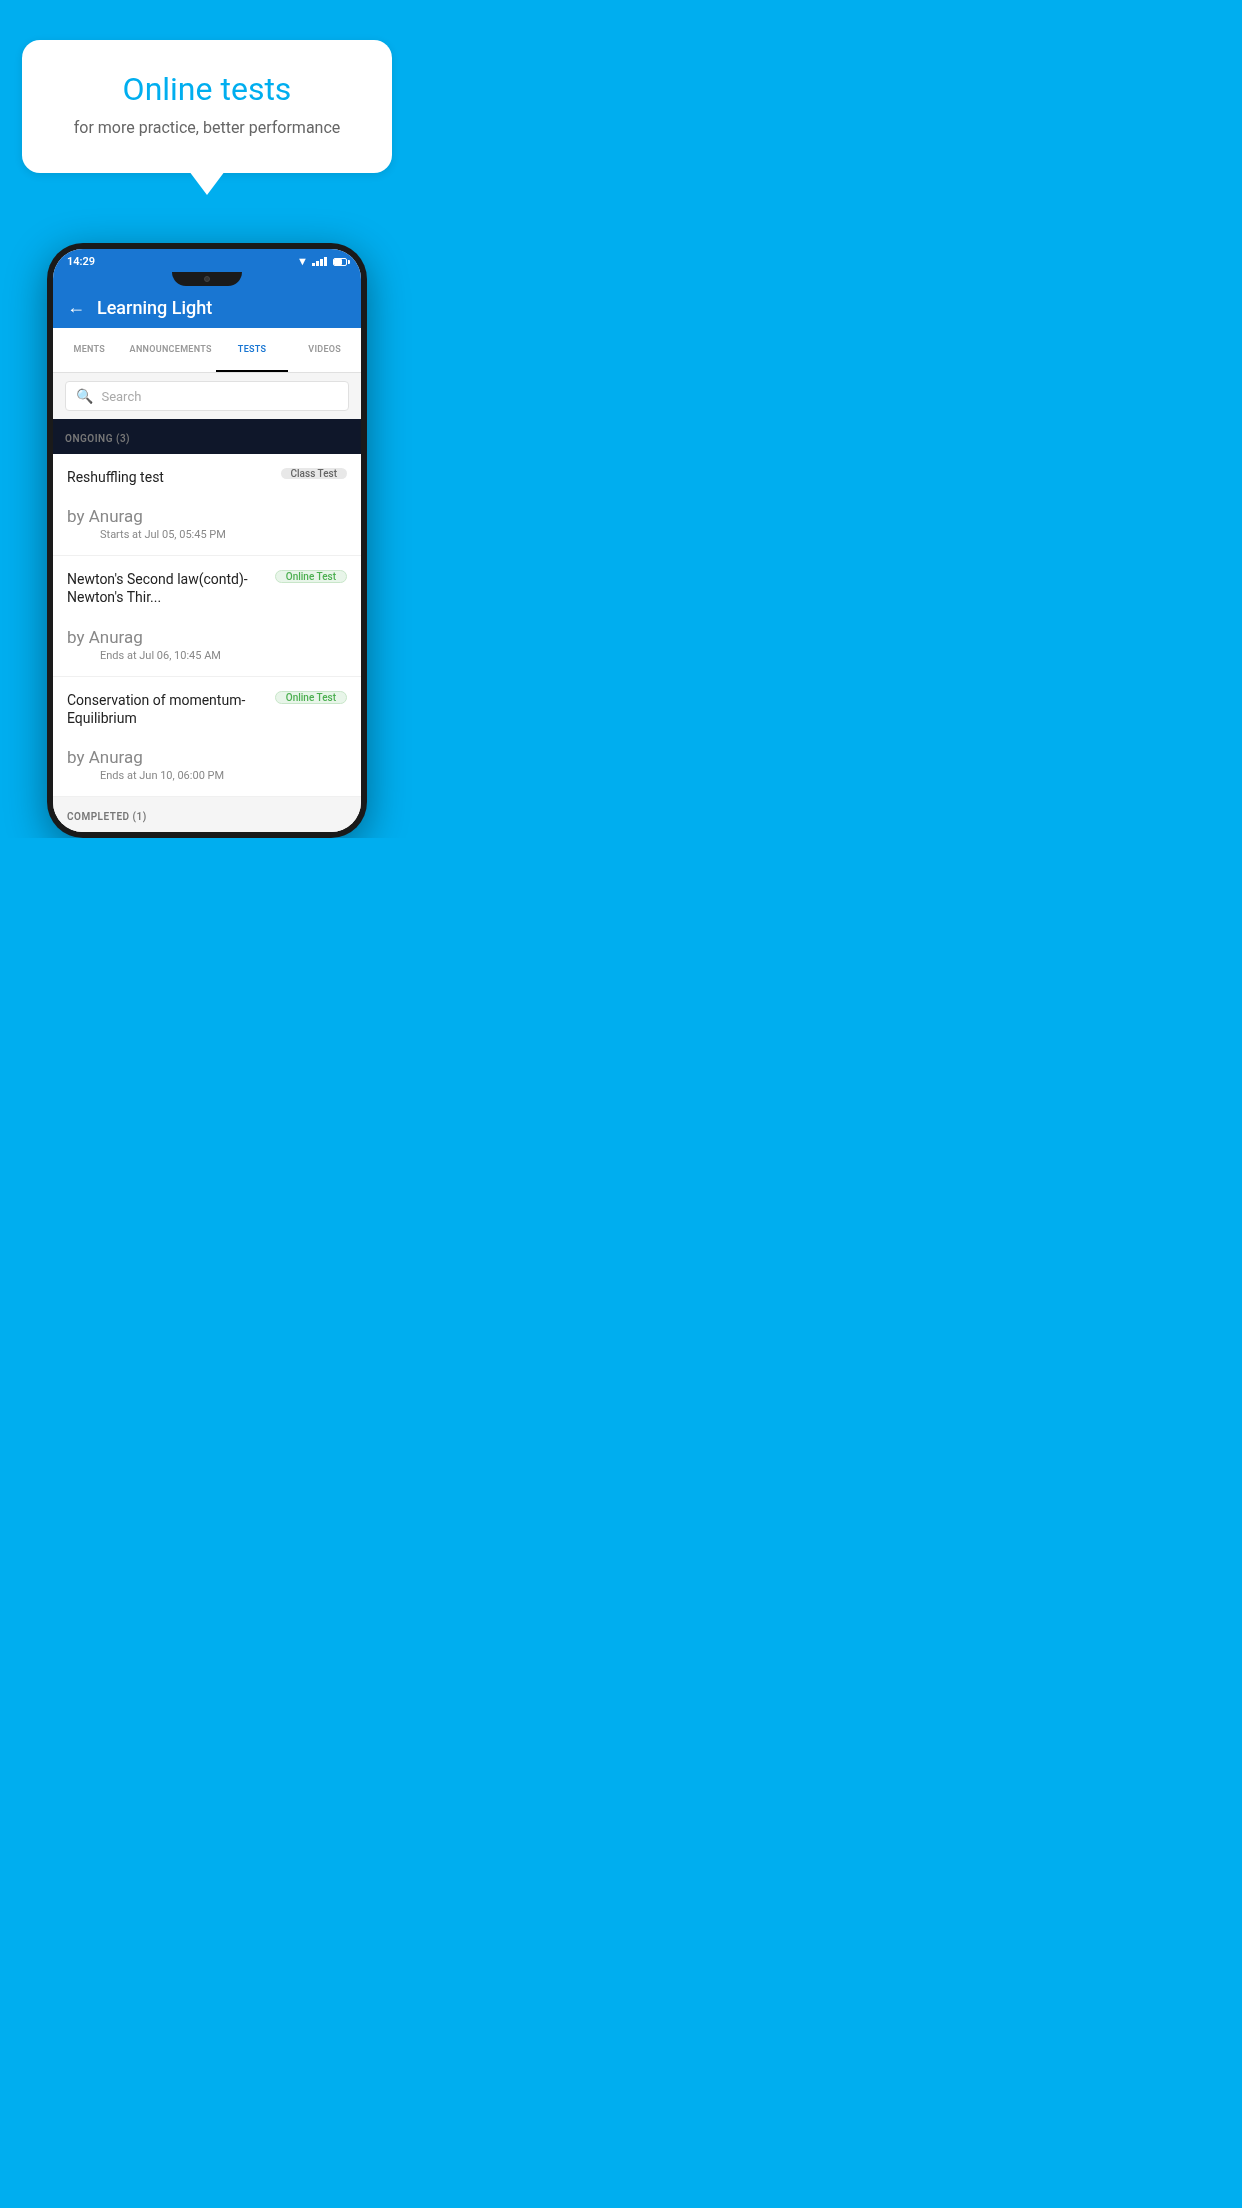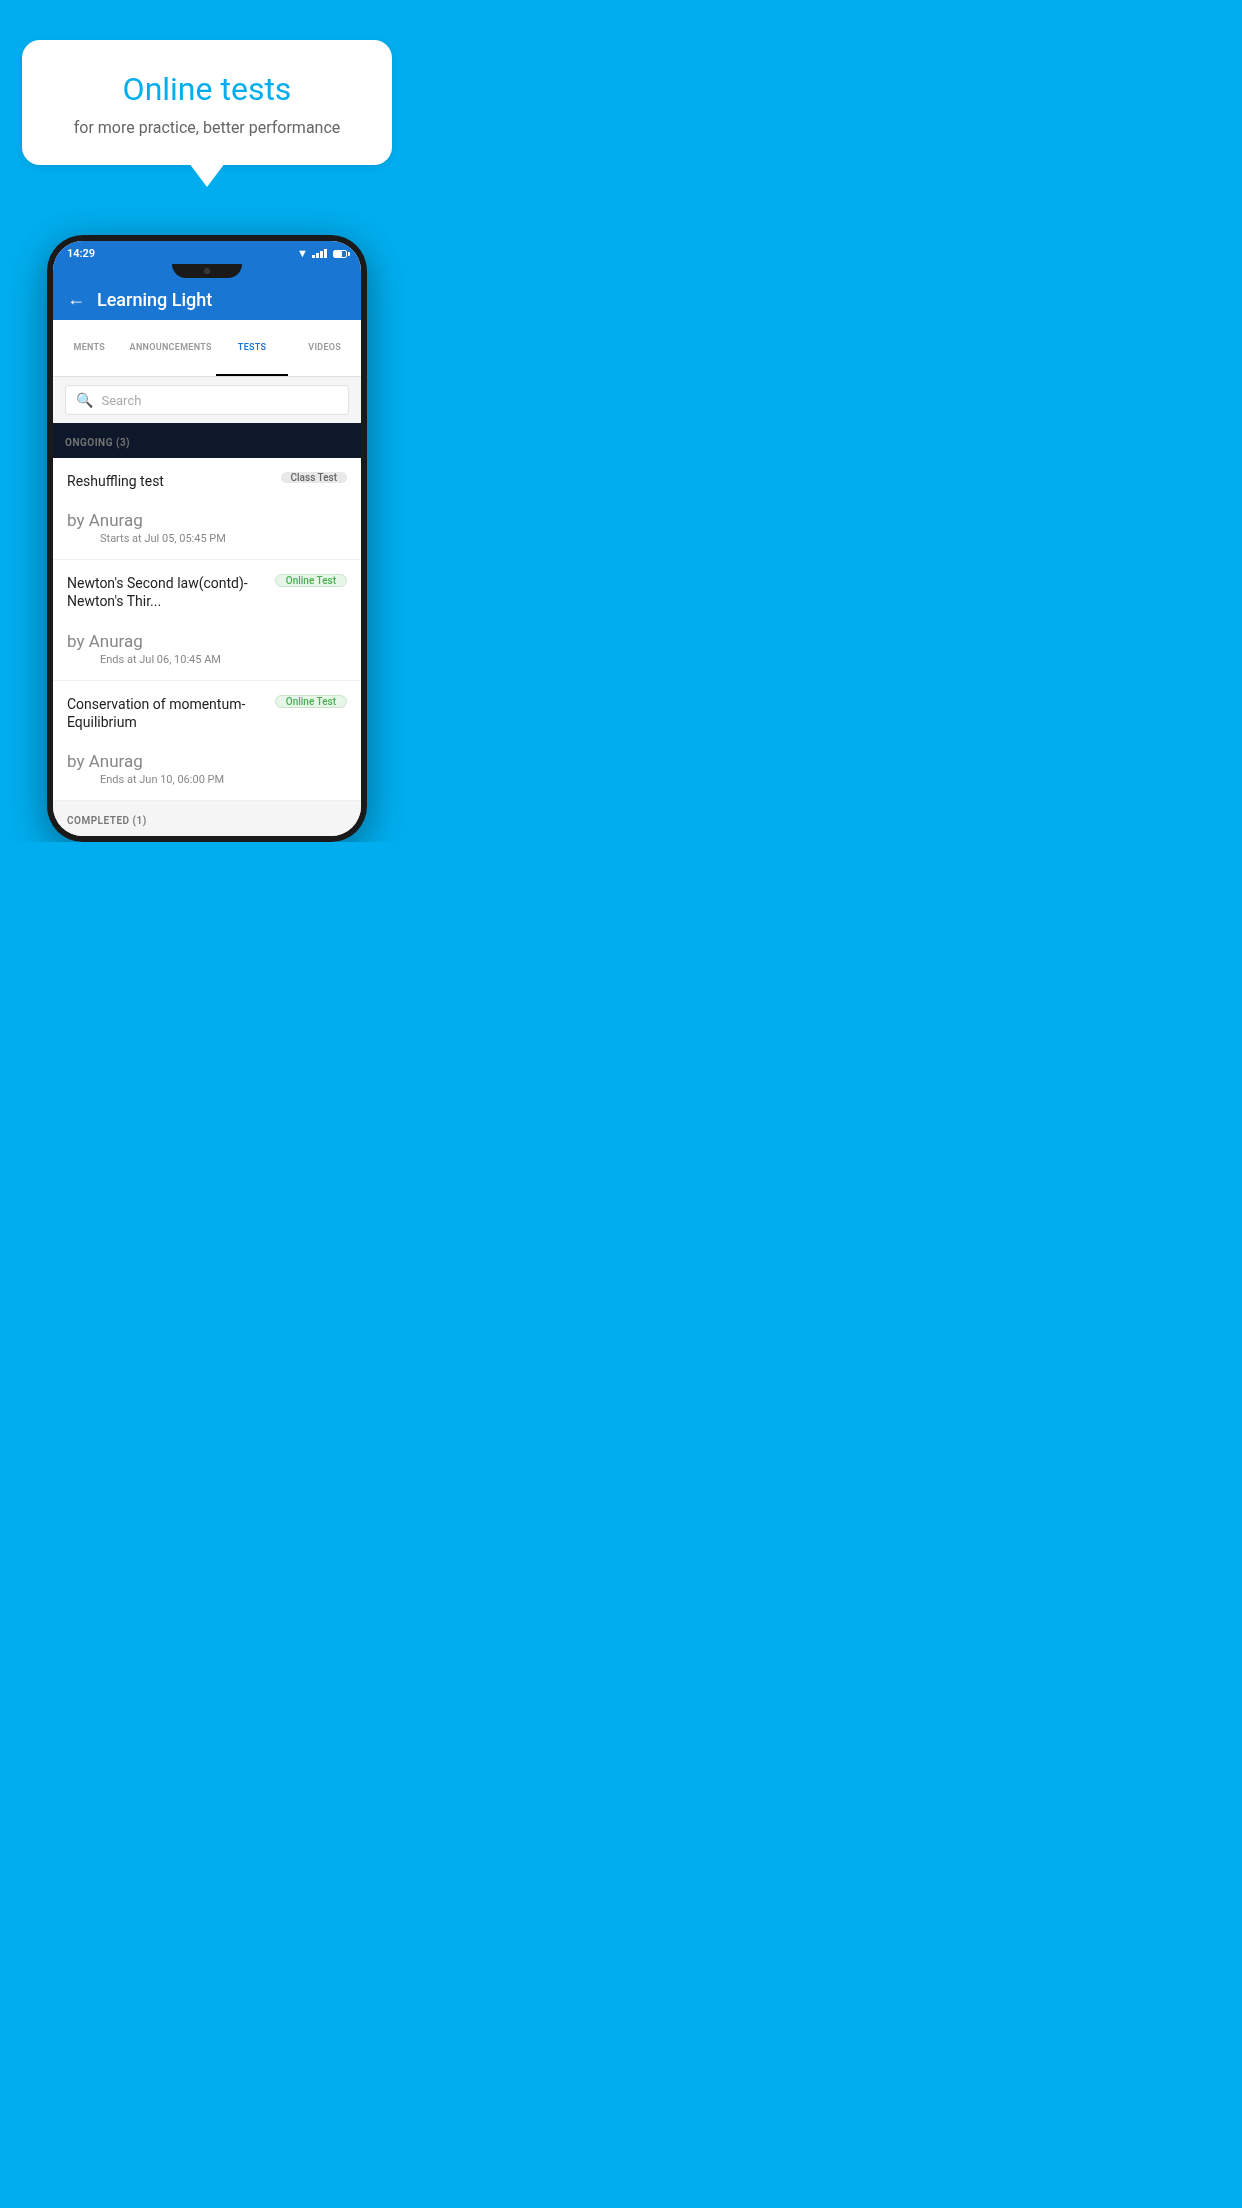--- a/index.html
+++ b/index.html
@@ -21,21 +21,21 @@
       width: 100%;
       display: flex;
       flex-direction: column;
       align-items: center;
       padding: 40px 20px 20px;
     }
 
     .speech-bubble {
       background: white;
       border-radius: 18px;
-      padding: 30px 30px 28px;
+      padding: 30px 30px 36px;
       width: 100%;
       max-width: 370px;
       text-align: center;
       position: relative;
       box-shadow: 0 2px 8px rgba(0,0,0,0.1);
     }
 
     .speech-bubble::after {
       content: '';
       position: absolute;
@@ -205,21 +205,21 @@
     .tabs {
       background: white;
       display: flex;
       border-bottom: 1px solid #e0e0e0;
       overflow-x: hidden;
     }
 
     .tab {
       flex: 1;
       text-align: center;
-      padding: 22px 4px;
+      padding: 16px 4px;
       font-size: 9px;
       font-weight: 600;
       color: #999;
       cursor: pointer;
       letter-spacing: 0.3px;
       white-space: nowrap;
       border-bottom: 2px solid transparent;
     }
 
     .tab.active {

